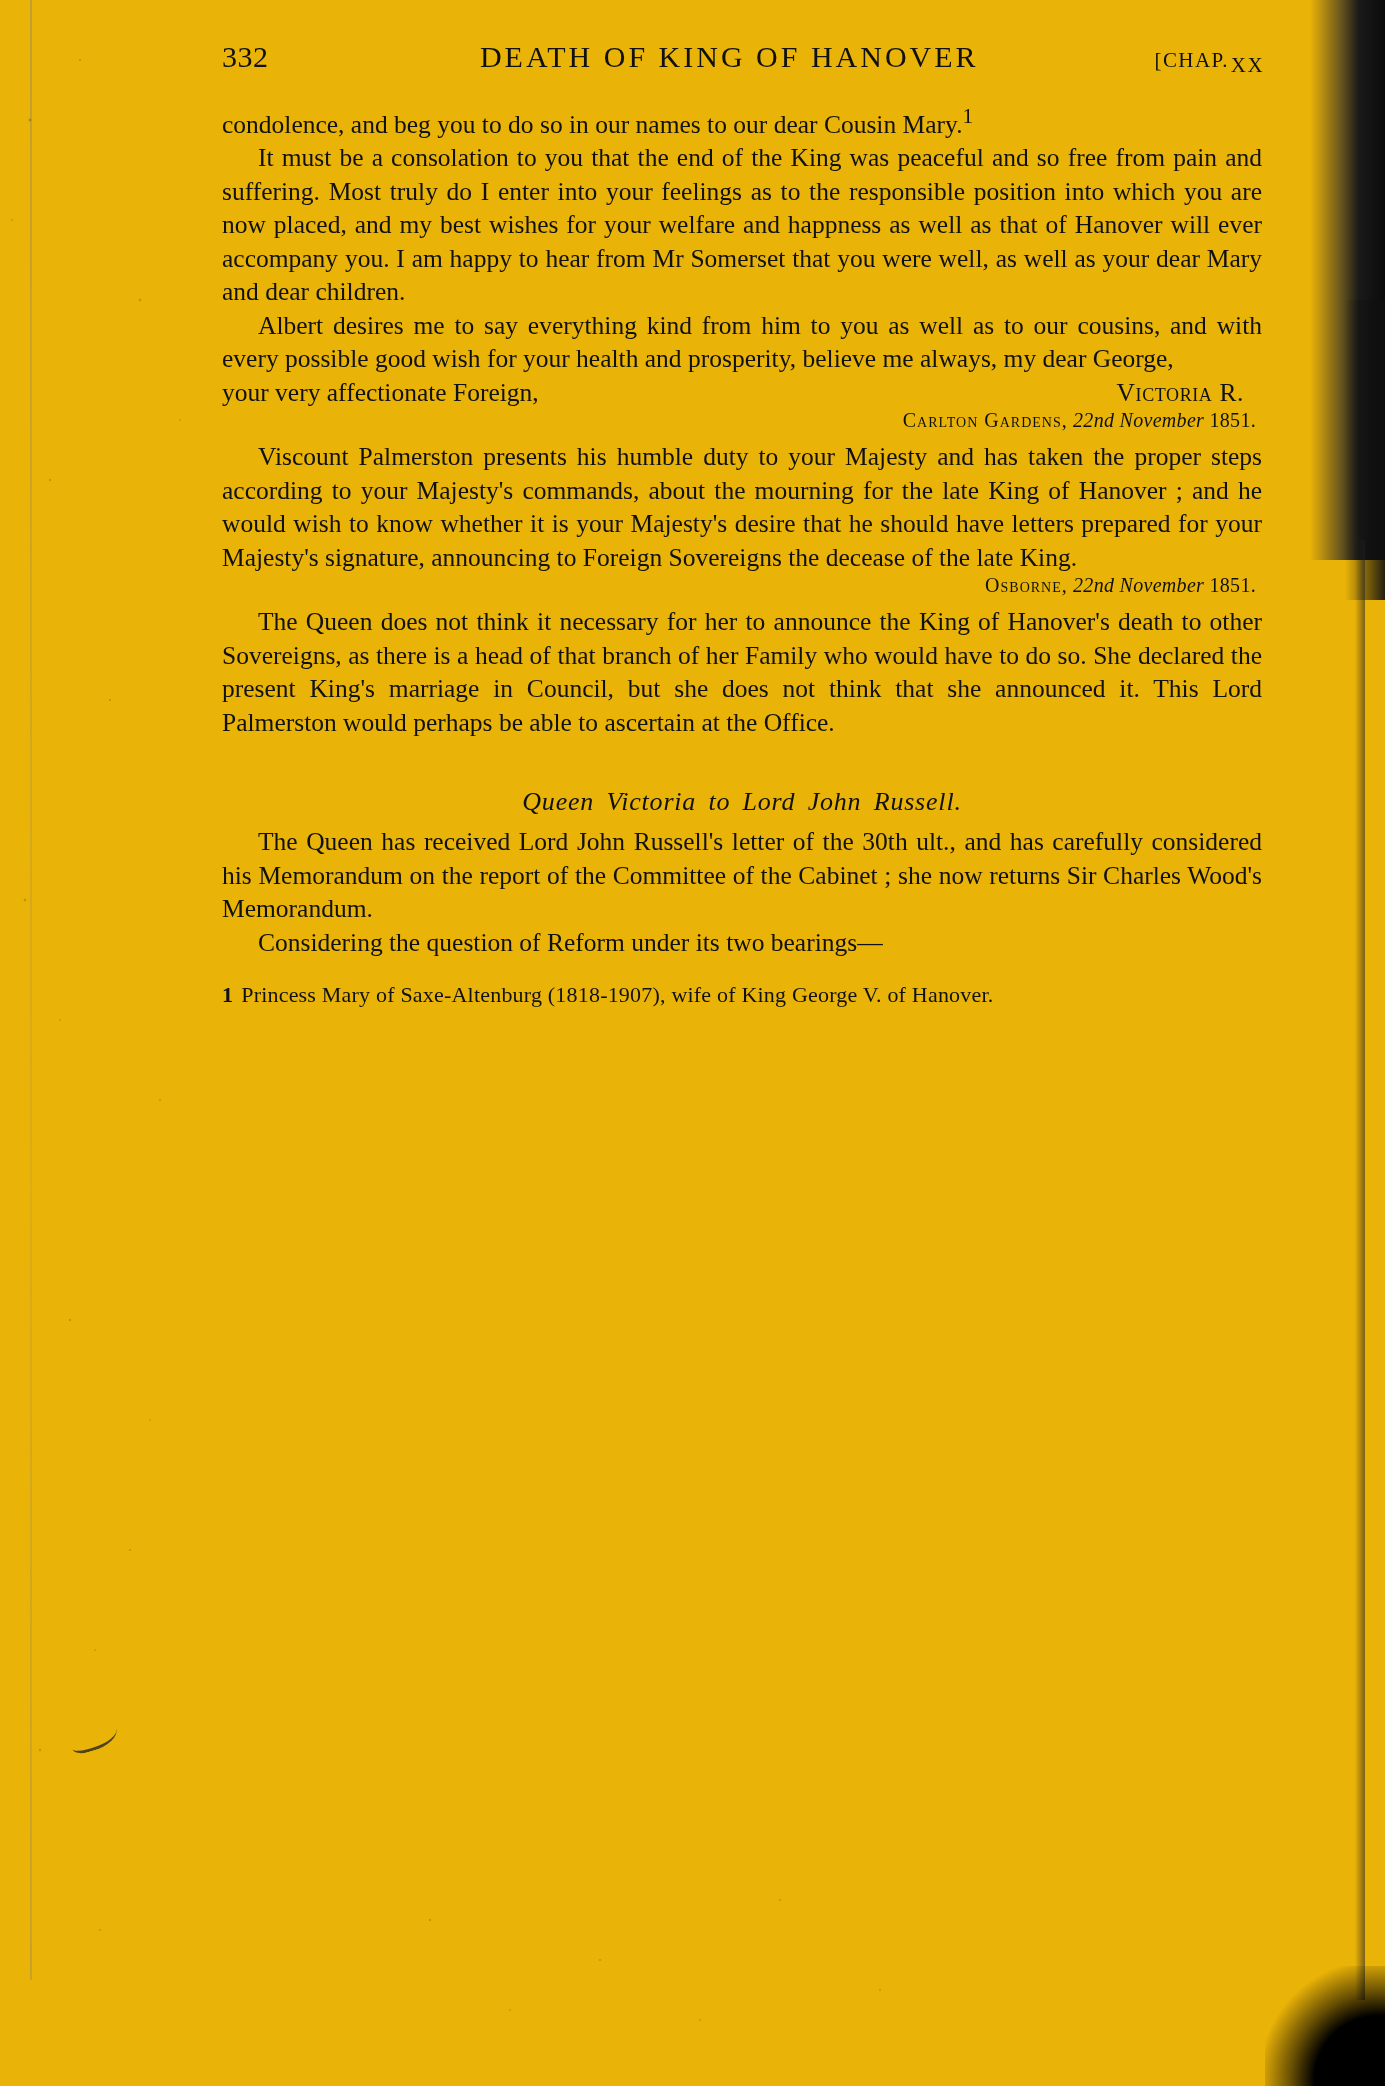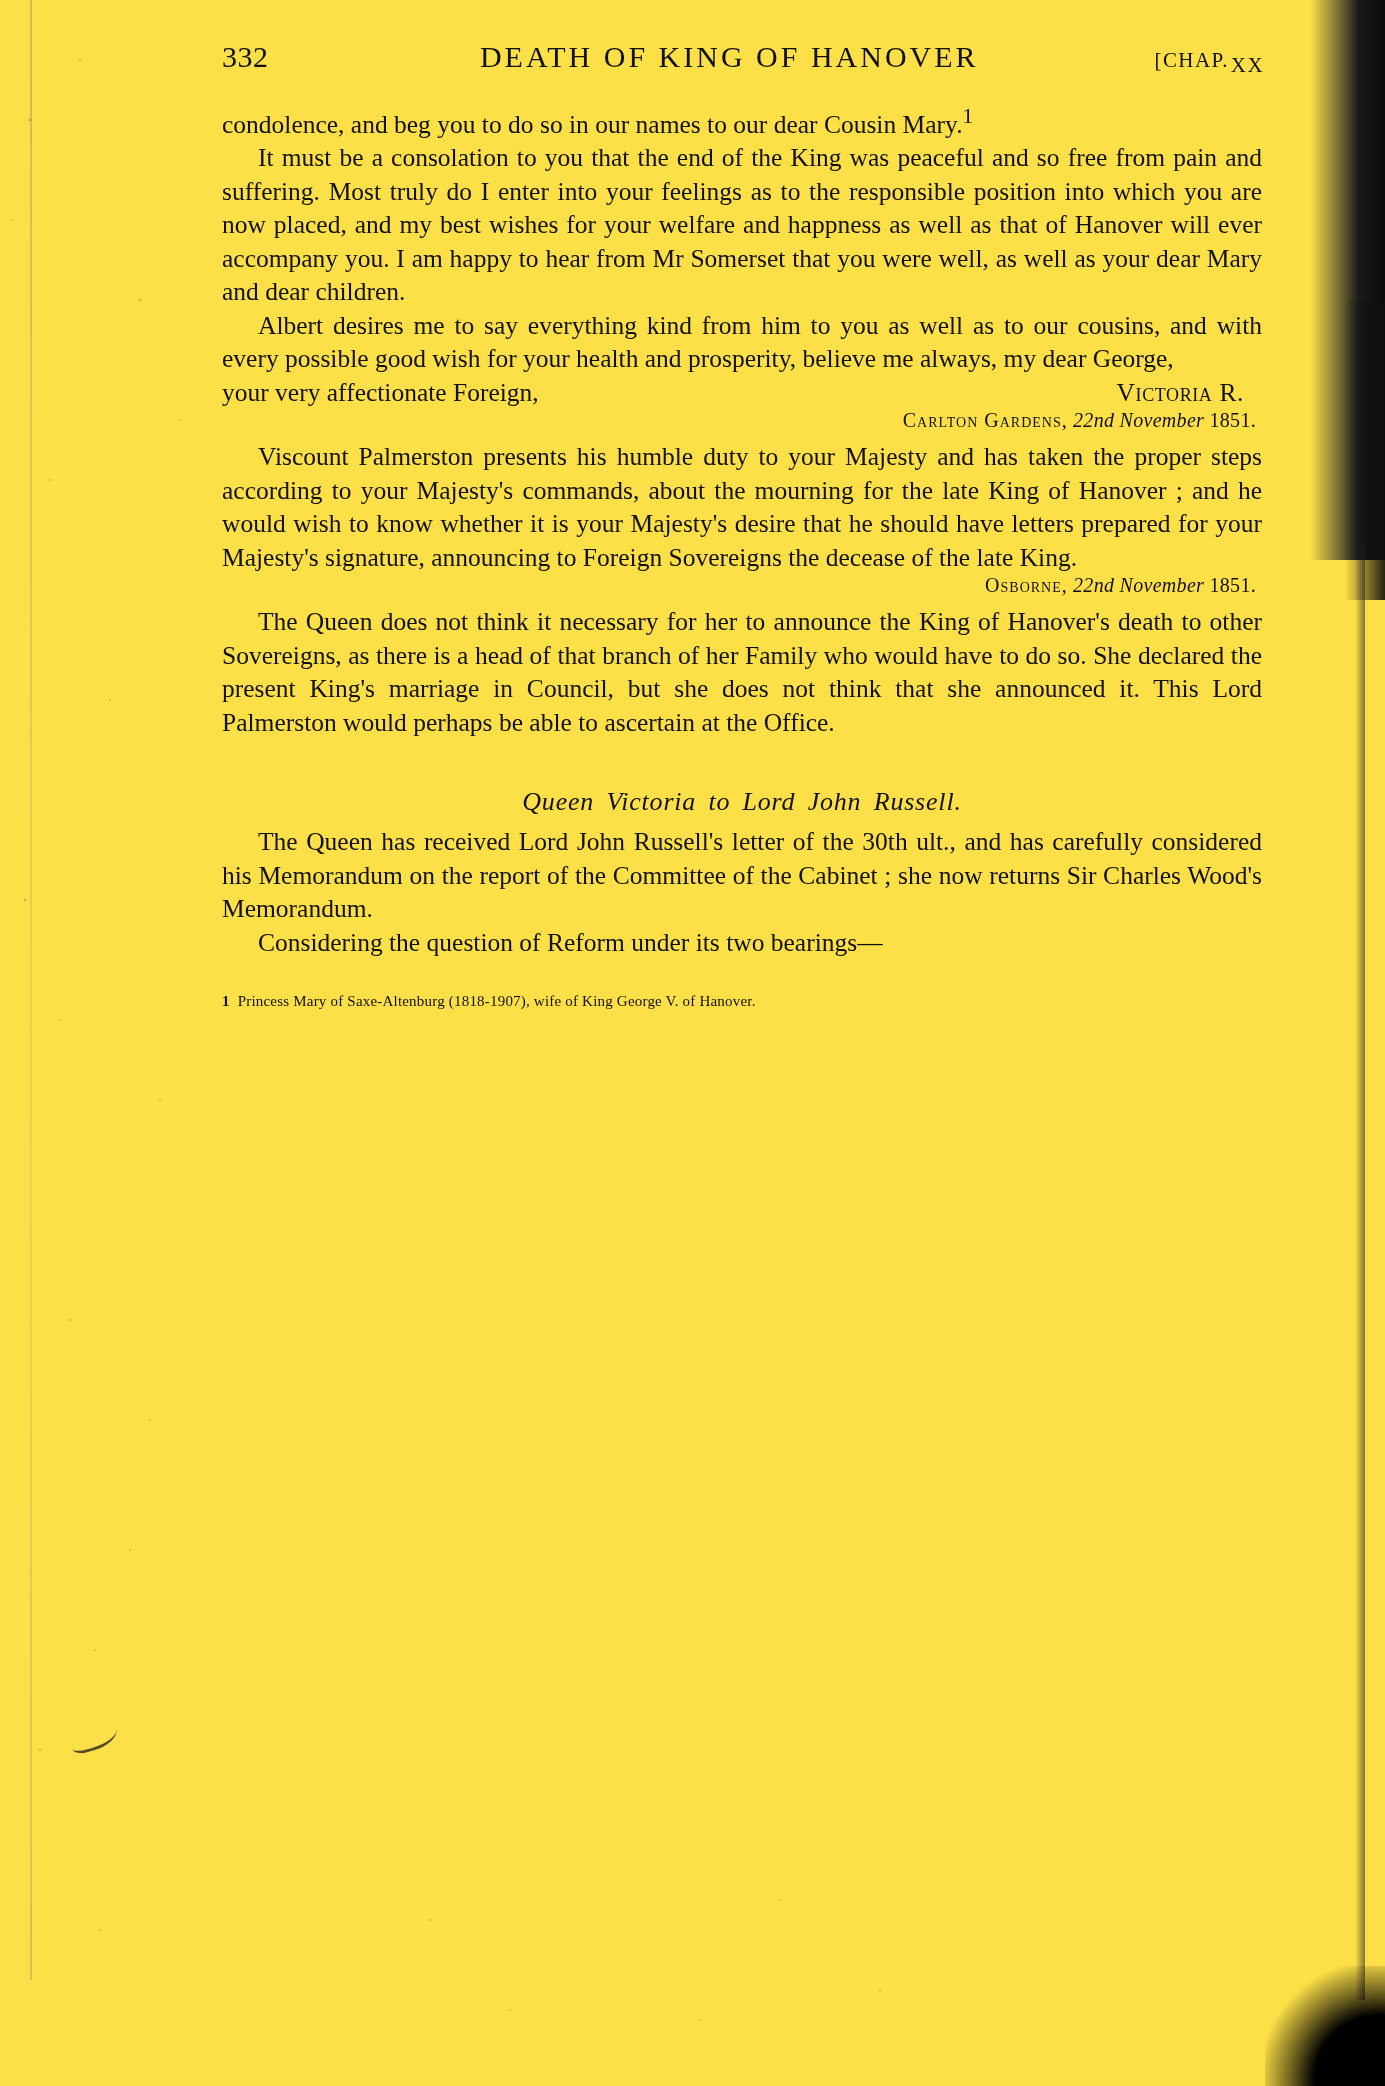--- a/index.html
+++ b/index.html
@@ -15,21 +15,21 @@
     font-family: "Liberation Serif", serif;
     color: #111111;
   }
 
   
   .scan-page {
     position: absolute;
     left: 0; top: 0;
     width: 1385px;
     height: 2086px;
-    background: #fde047;
+    background: #eab308;
   }
   .left-speckle {
     position: absolute;
     left: 0; top: 0;
     width: 215px; height: 2086px;
     background:
       radial-gradient(circle at 30px 120px, rgba(0,0,0,0.25) 0 1.2px, transparent 1.8px),
       radial-gradient(circle at 80px 60px, rgba(0,0,0,0.18) 0 1px, transparent 1.6px),
       radial-gradient(circle at 140px 300px, rgba(0,0,0,0.20) 0 1.1px, transparent 1.7px),
       radial-gradient(circle at 50px 480px, rgba(0,0,0,0.16) 0 1px, transparent 1.5px),
@@ -181,22 +181,22 @@
     text-align: right;
     font-size: 20px;
     letter-spacing: 0.3px;
     margin-bottom: 8px;
     padding-right: 6px;
   }
   .place-date .place { font-variant: small-caps; letter-spacing: 1px; }
   .place-date .dnum { font-style: italic; }
   .place-date .dmon { font-style: italic; }
   .footnote {
-    margin-top: 30px;
-    font-size: 15px;
+    margin-top: 24px;
+    font-size: 22px;
     line-height: 24px;
     letter-spacing: 0.2px;
   }
   .footnote .fn-mark {
     font-weight: bold;
     padding-right: 8px;
   }
   .footnote .fn-text { font-variant: normal; }
 
   .sc { font-variant: small-caps; }

